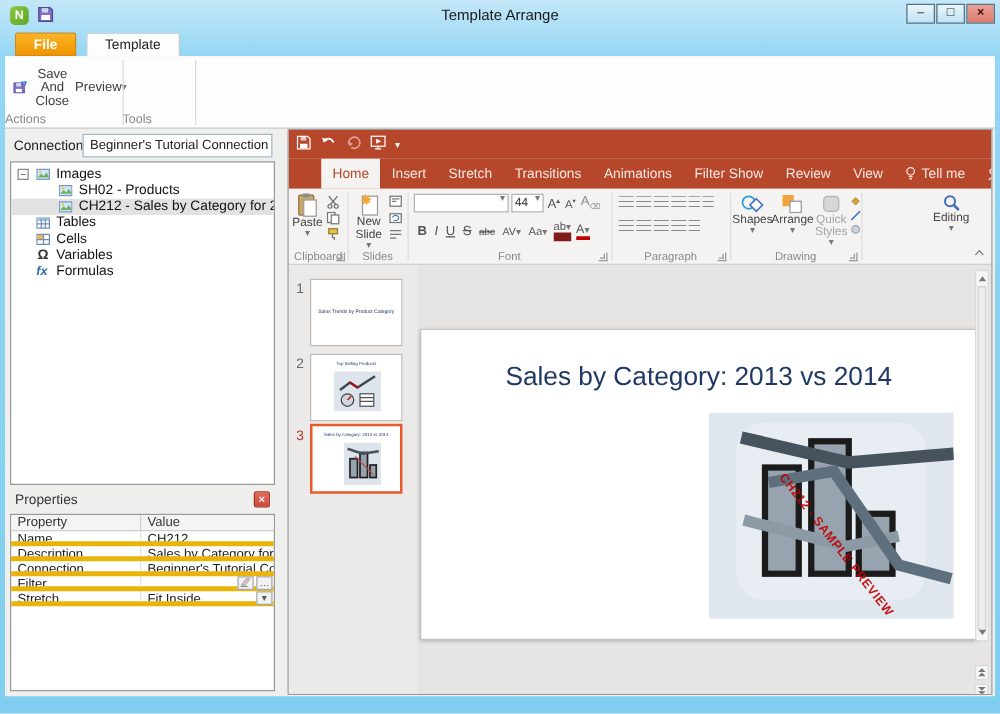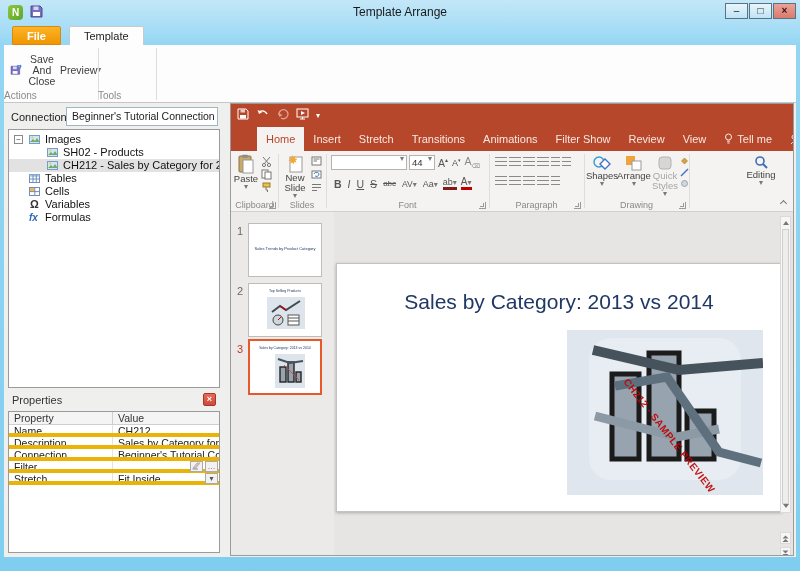--- a/index.html
+++ b/index.html
@@ -404,21 +404,21 @@
             <span class="fl" style="color:#888">A<sub style="font-size:6px">⌫</sub></span>
           </div>
           <div style="position:absolute;left:6px;top:26px;display:flex;align-items:center;gap:4px">
             <span class="fl b">B</span>
             <span class="fl i">I</span>
             <span class="fl u">U</span>
             <span class="fl s">S</span>
             <span class="fl s" style="font-size:8px">abc</span>
             <span class="fl" style="font-size:8.5px"><span>AV</span><span class="dd">▾</span></span>
             <span class="fl" style="font-size:9px"><span>Aa</span><span class="dd">▾</span></span>
-            <span style="display:inline-block;border-bottom:3px solid #7f1d1d;font-size:9px;color:#555;line-height:9px">ab<span class="dd">▾</span></span>
+            <span style="display:inline-block;border-bottom:7px solid #7f1d1d;font-size:9px;color:#555;line-height:9px">ab<span class="dd">▾</span></span>
             <span style="display:inline-block;border-bottom:3px solid #c00000;font-size:10px;color:#555;line-height:10px"><span>A</span><span class="dd">▾</span></span>
           </div>
           <div class="pg-label">Font</div>
           <div class="launcher"></div>
         </div>
         <div class="psep" style="left:258px"></div>
 
         <div class="pg" style="left:259px;width:93px">
           <div style="position:absolute;left:4px;top:5px">
             <span class="ic"></span><span class="ic"></span><span class="ic"></span><span class="ic"></span><span class="ic" style="width:9px"></span><span class="ic" style="width:9px"></span>

